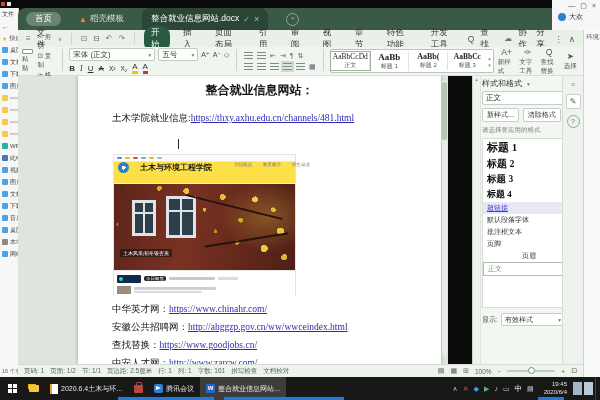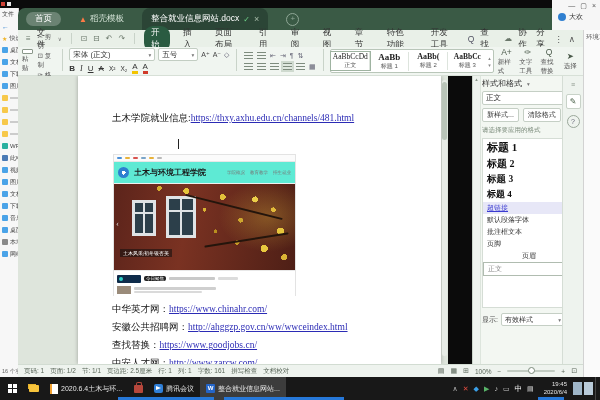--- a/index.html
+++ b/index.html
@@ -73,21 +73,21 @@
   .doc-line{position:absolute;left:34px;font-size:9.5px;color:#111;white-space:nowrap;}
   .lnk{color:#2b2bb5;text-decoration:underline;}
   #caret{position:absolute;left:100px;top:63px;width:1px;height:10px;background:#222;}
   #vscroll{position:absolute;right:1px;top:4px;width:5px;height:276px;background:#e7ece6;border-radius:3px;}
   #vthumb{position:absolute;left:0;top:2px;width:5px;height:58px;background:#b9c4b8;border-radius:3px;}
 
   
   #embed{position:absolute;left:35px;top:78px;width:183px;height:142px;border:1px solid #e3e3e3;box-sizing:border-box;background:#fff;}
   .bm-bar{height:6px;background:#fbfbfb;border-bottom:1px solid #e7e7e7;display:flex;gap:3px;align-items:center;padding:0 3px;}
   .bm-dot{width:5px;height:2px;border-radius:1px;}
-  .site-header{height:21px;background:#5eead4;display:flex;align-items:center;gap:5px;padding:0 4px;border-bottom:1px solid #f0f0f0;}
+  .site-header{height:21px;background:#fde047;display:flex;gap:11px;padding:0 4px;border-bottom:1px solid #f0f0f0;}
   .slogo{width:11px;height:11px;border-radius:50%;background:radial-gradient(circle at 50% 50%,#fff 0 2px,#2d7fd0 2px);flex:0 0 auto;}
   .stitle{font-family:"Liberation Serif","DejaVu Serif",serif;font-weight:bold;font-size:8px;color:#1a1a1a;white-space:nowrap;}
   .snav{font-size:4.5px;color:#777;white-space:nowrap;}
   .photo{position:relative;height:86px;overflow:hidden;
     background:linear-gradient(100deg,#5c241b,#7a3222 40%,#4e1f16);}
   .leaves{position:absolute;left:0;top:0;right:0;bottom:0;background-image:
     radial-gradient(ellipse 70px 50px at 85% 38%,rgba(232,196,62,.30),transparent 70%),
     radial-gradient(circle 5px at 78% 18%,#ecd04a 60%,transparent 61%),
     radial-gradient(circle 4px at 88% 30%,#dfb838 60%,transparent 61%),
     radial-gradient(circle 6px at 92% 55%,#e6c53c 60%,transparent 61%),
@@ -424,20 +424,21 @@
       <span class="tb-lbl">查找替换</span>
     </div>
     <div class="tb-btn">
       <span class="ic">➤</span>
       <span class="tb-lbl">选择</span>
     </div>
   </div>
 
   <div id="docarea" class="abs">
     <div id="page">
+      <div class="doc-title">整合就业信息网站：</div>
       <div class="doc-line" style="top:36px;">
         <span>土木学院就业信息:</span><span class="lnk">https://thxy.axhu.edu.cn/channels/481.html</span>
       </div>
       <div id="caret"></div>
 
       <div id="embed">
         <div class="bm-bar">
           <div class="bm-dot" style="background:#4a90d9;"></div>
           <div class="bm-dot" style="background:#e8b23a;"></div>
           <div class="bm-dot" style="background:#d9534f;"></div>

